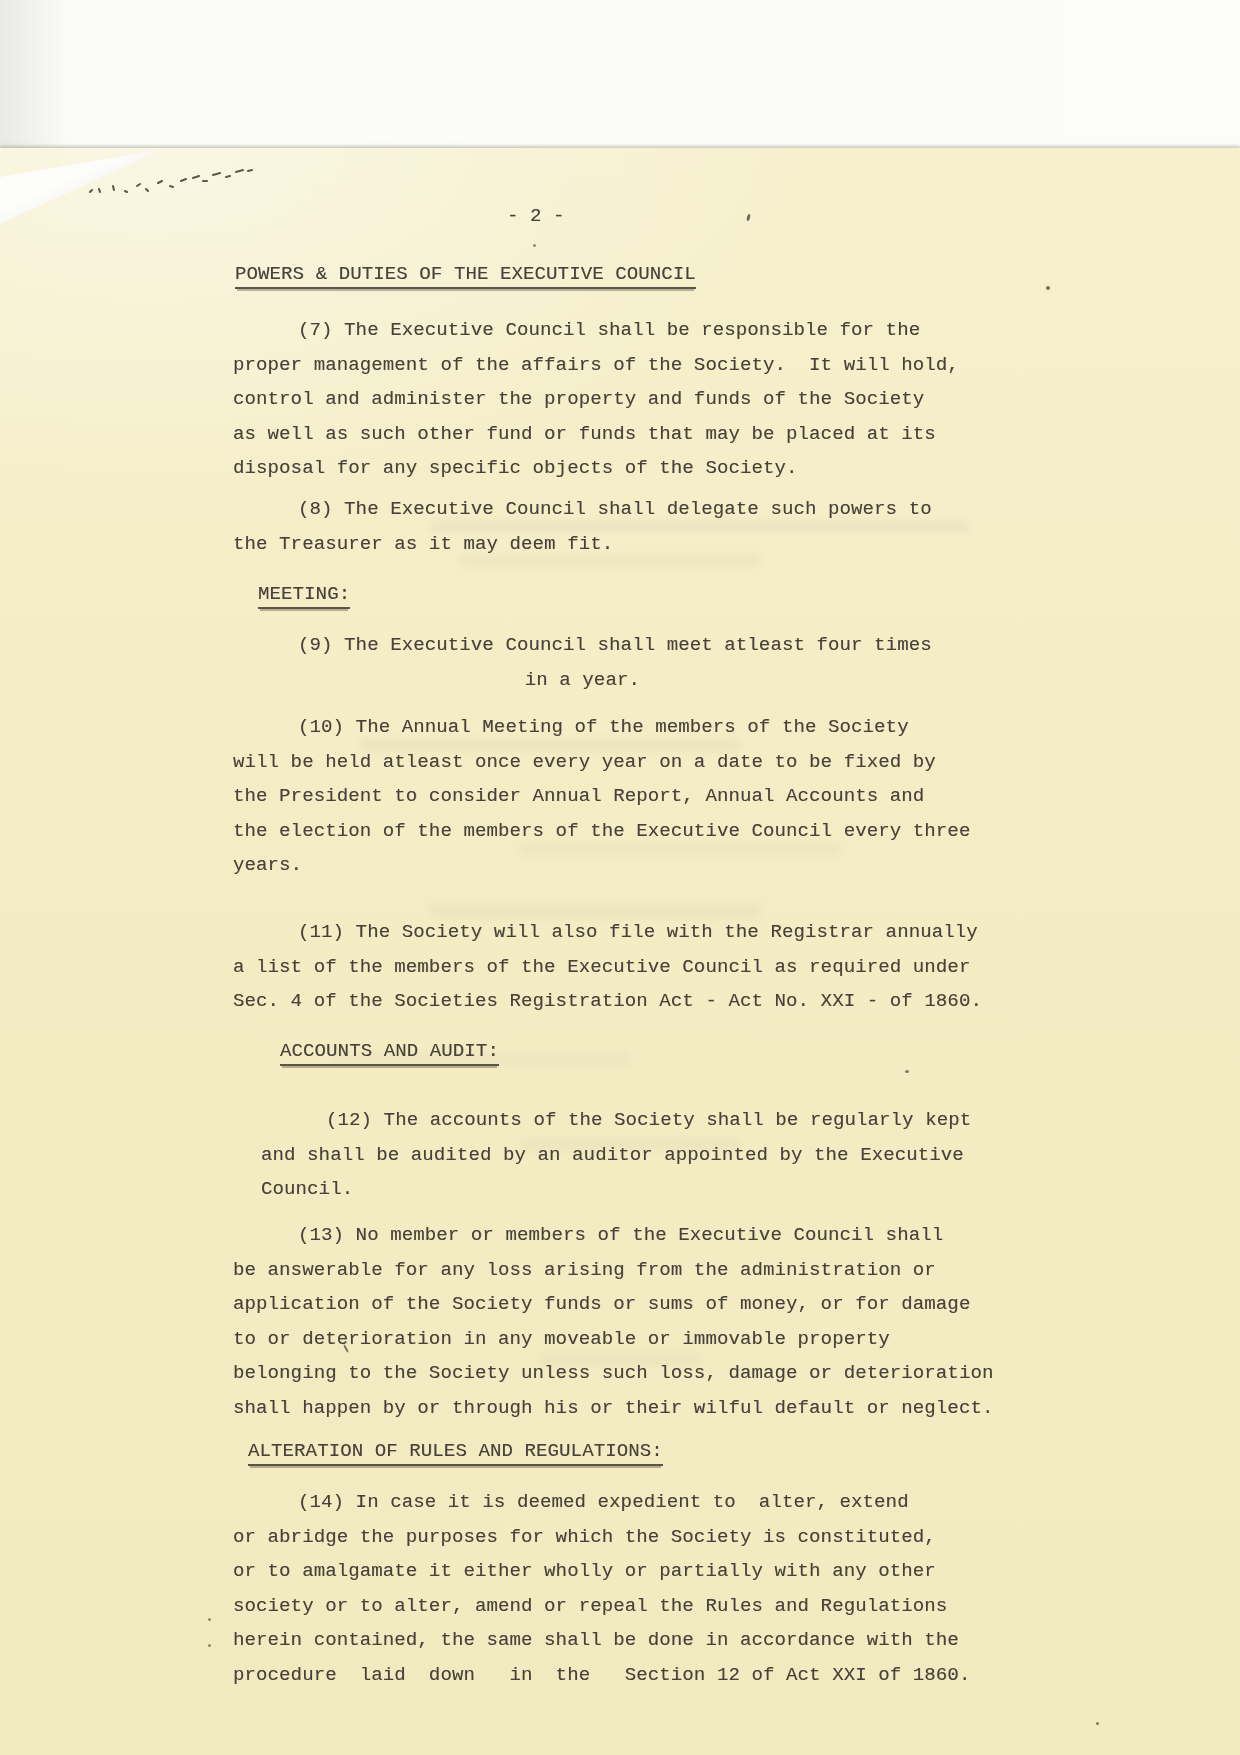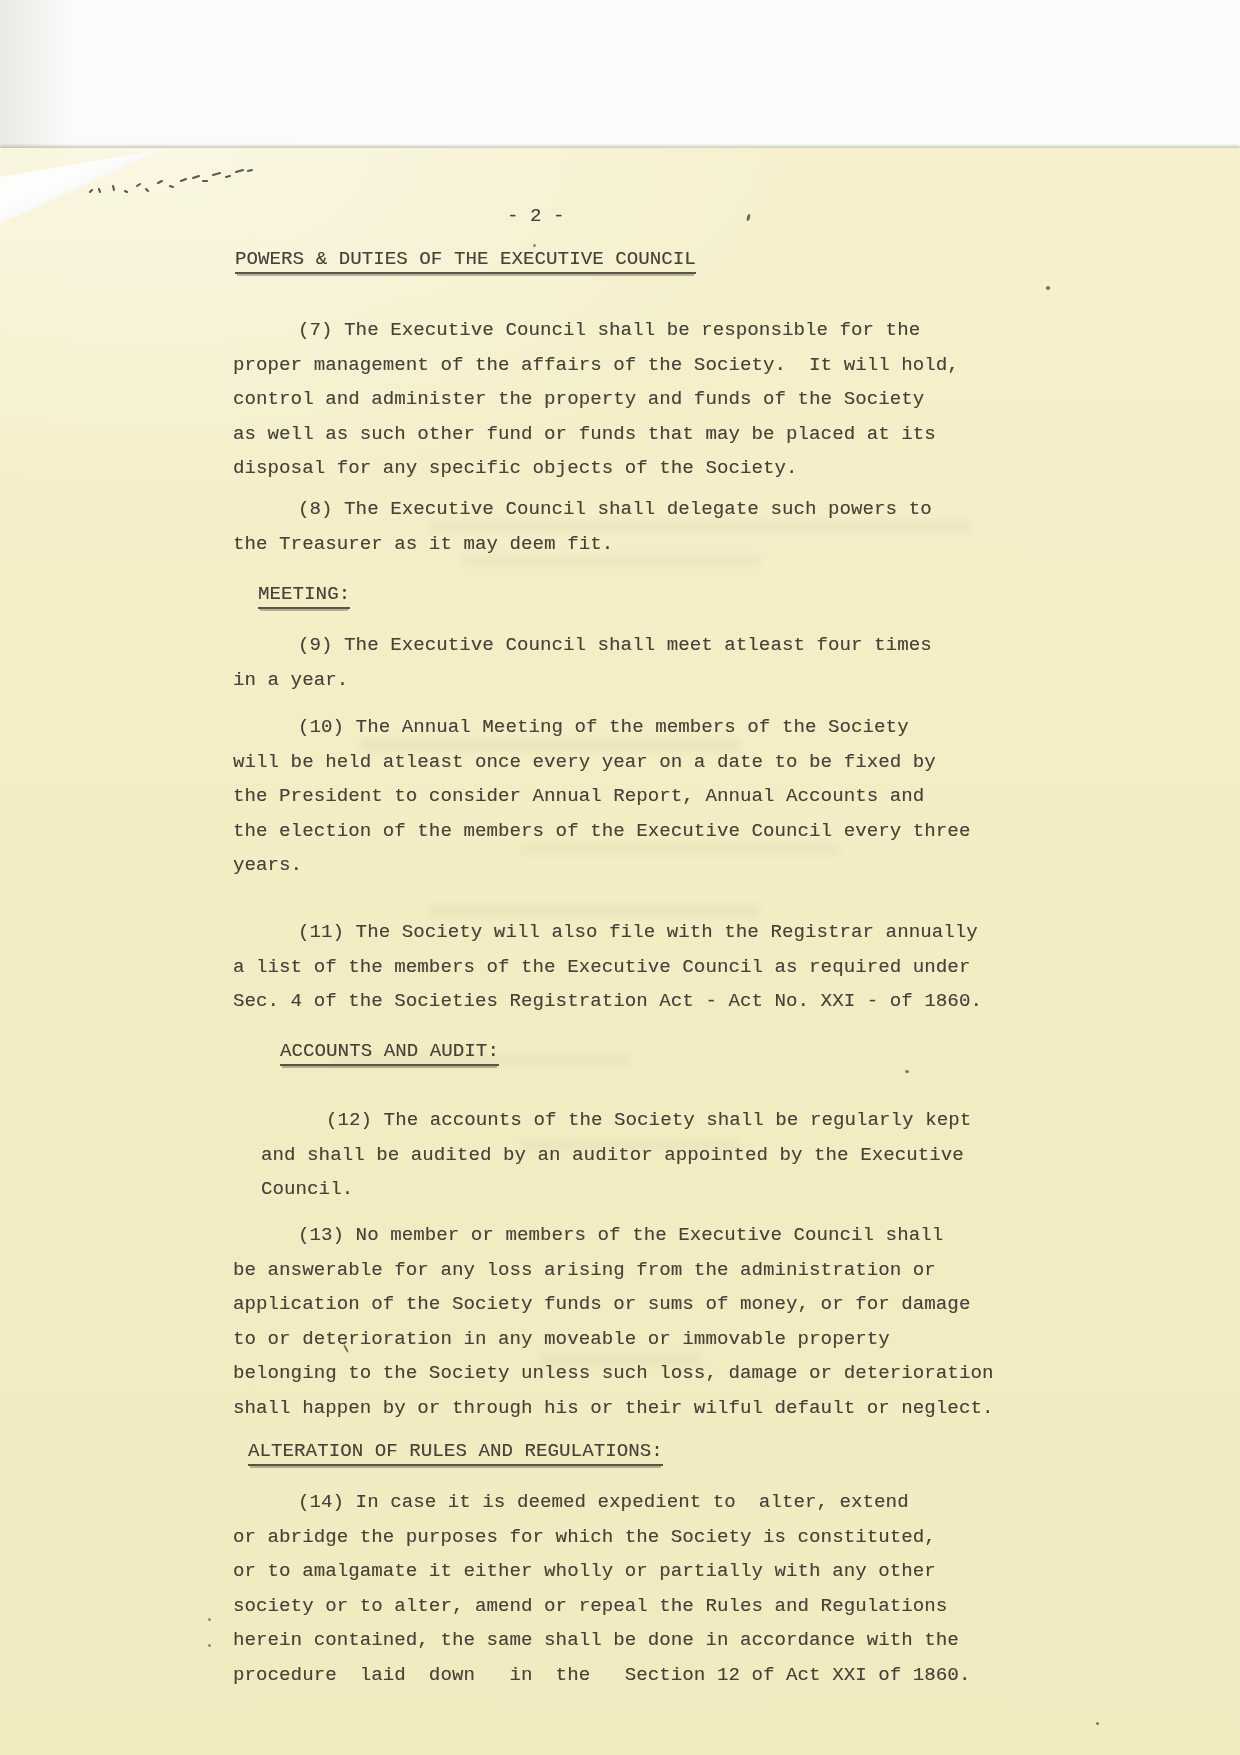--- a/index.html
+++ b/index.html
@@ -26,25 +26,25 @@
   .line{white-space:pre;line-height:34.6px;}
   .para .line:first-child{padding-left:65px;}
   .para{left:233px;}
   .heading .hl{
     display:inline-block;padding-bottom:2px;
     border-bottom:2px solid rgba(62,57,47,.85);
     box-shadow:0 4px 0 -2px rgba(62,57,47,.35);
     white-space:pre;
   }
   .pagenum{left:507px;top:57px;}
-  .h1{left:235px;top:100px;text-align:center;}
+  .h1{left:235px;top:115px;text-align:center;}
   .p7{top:165px;}
   .p8{top:344px;}
   .h2{left:258px;top:435px;}
-  .p9{top:480px;}
+  .p9{top:480px;text-align:center;}
   .p10{top:562px;}
   .p11{top:767px;}
   .h3{left:232px;top:892px;margin-left:48px;}
   .p12{top:955px;margin-left:28px;}
   .p13{top:1070px;}
   .h4{left:248px;top:1292px;text-align:center;}
   .p14{top:1337px;}
   .contd{left:903px;top:1644px;letter-spacing:2.6px;}
   .ghost{position:absolute;background:#8e8e6e;border-radius:3px;filter:blur(3px);}
   .speck{position:absolute;background:#4a453b;border-radius:50%;}

